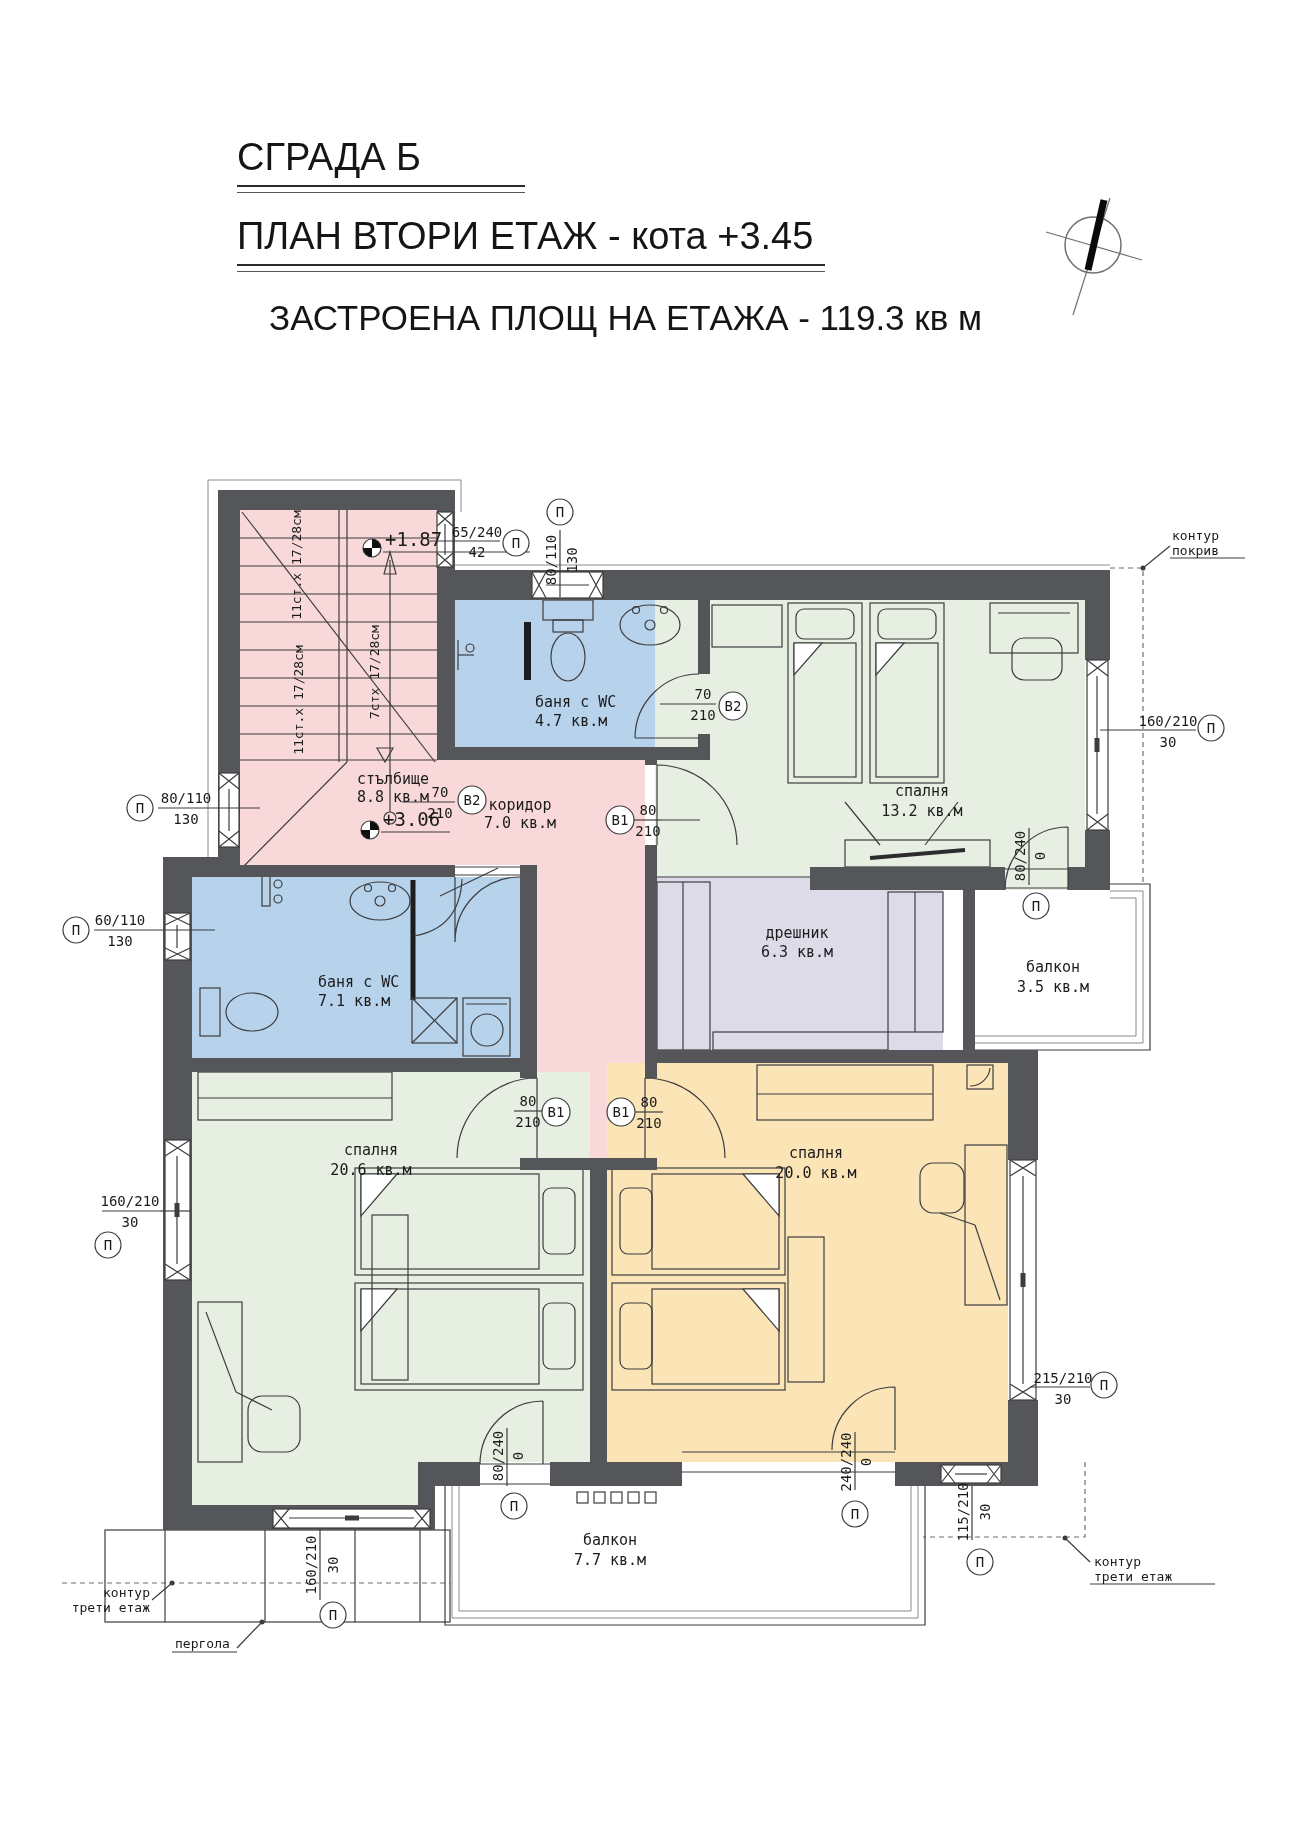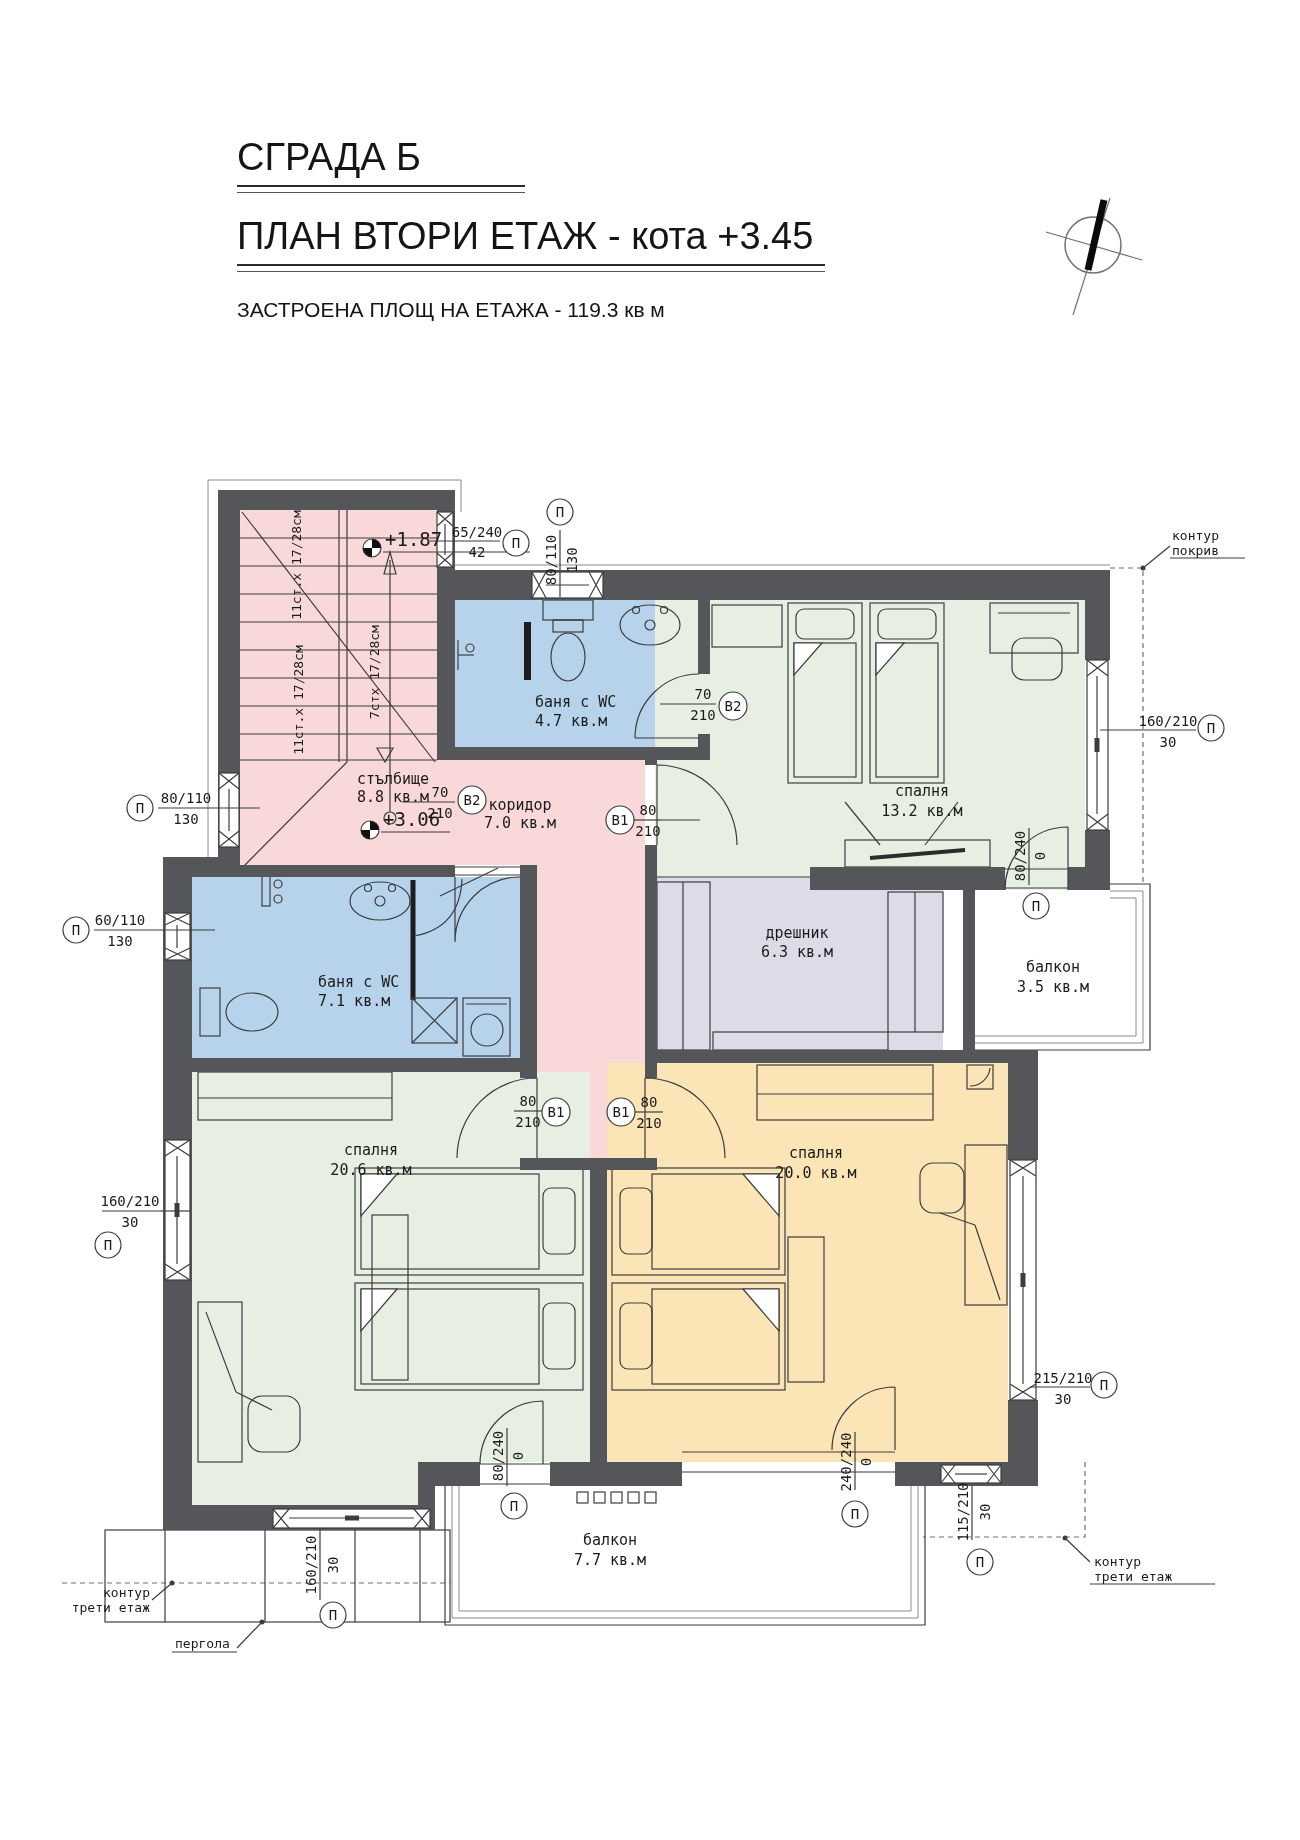--- a/index.html
+++ b/index.html
@@ -1,21 +1,21 @@
 <!DOCTYPE html>
 <html><head>
 <meta charset="utf-8">
 <style>
   html,body{margin:0;padding:0;background:#fff;}
   .page{position:relative;width:1300px;height:1840px;background:#fff;overflow:hidden;
         font-family:"Liberation Sans",sans-serif;padding-left:12px;}
   .titles{position:absolute;left:237px;top:136px;color:#111;}
   .title-line{margin:0 0 14px 0;}
   .title-text{font-size:38px;letter-spacing:0px;color:#151515;}
-  .t3{font-size:21px;}
+  .t3{font-size:35px;margin-left:32px;}
   .ul{height:5px;border-top:2px solid #2a2a2a;border-bottom:1px solid #555;margin-top:6px;}
   .ul1{width:288px;}
   .ul2{width:588px;}
   svg{position:absolute;left:0;top:0;}
   .wall{fill:#55565a;stroke:none;}
   .thin{stroke:#3d3d3f;stroke-width:1.2;fill:none;}
   .hair{stroke:#8a8a8c;stroke-width:1;fill:none;}
   .dash{stroke:#6f6f71;stroke-width:1.2;fill:none;stroke-dasharray:5 4;}
   .fx{stroke:#3d3d3f;stroke-width:1.2;fill:none;}
   .fxw{stroke:#3d3d3f;stroke-width:1.2;fill:#fff;}

